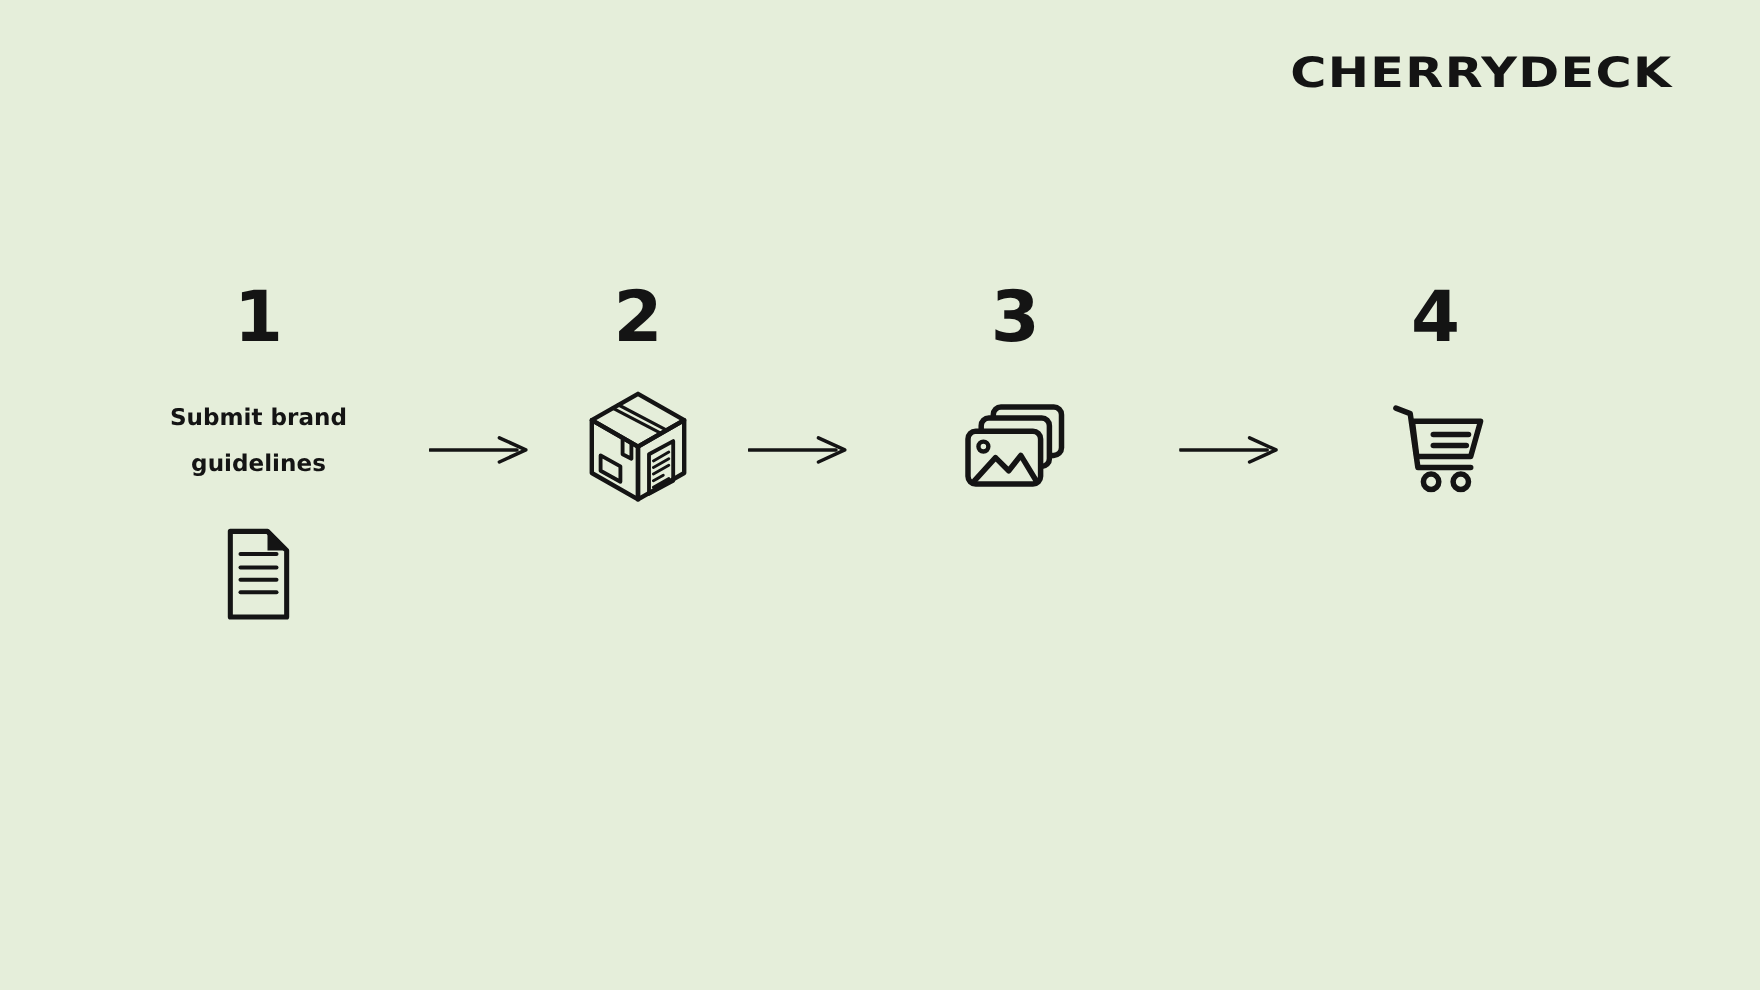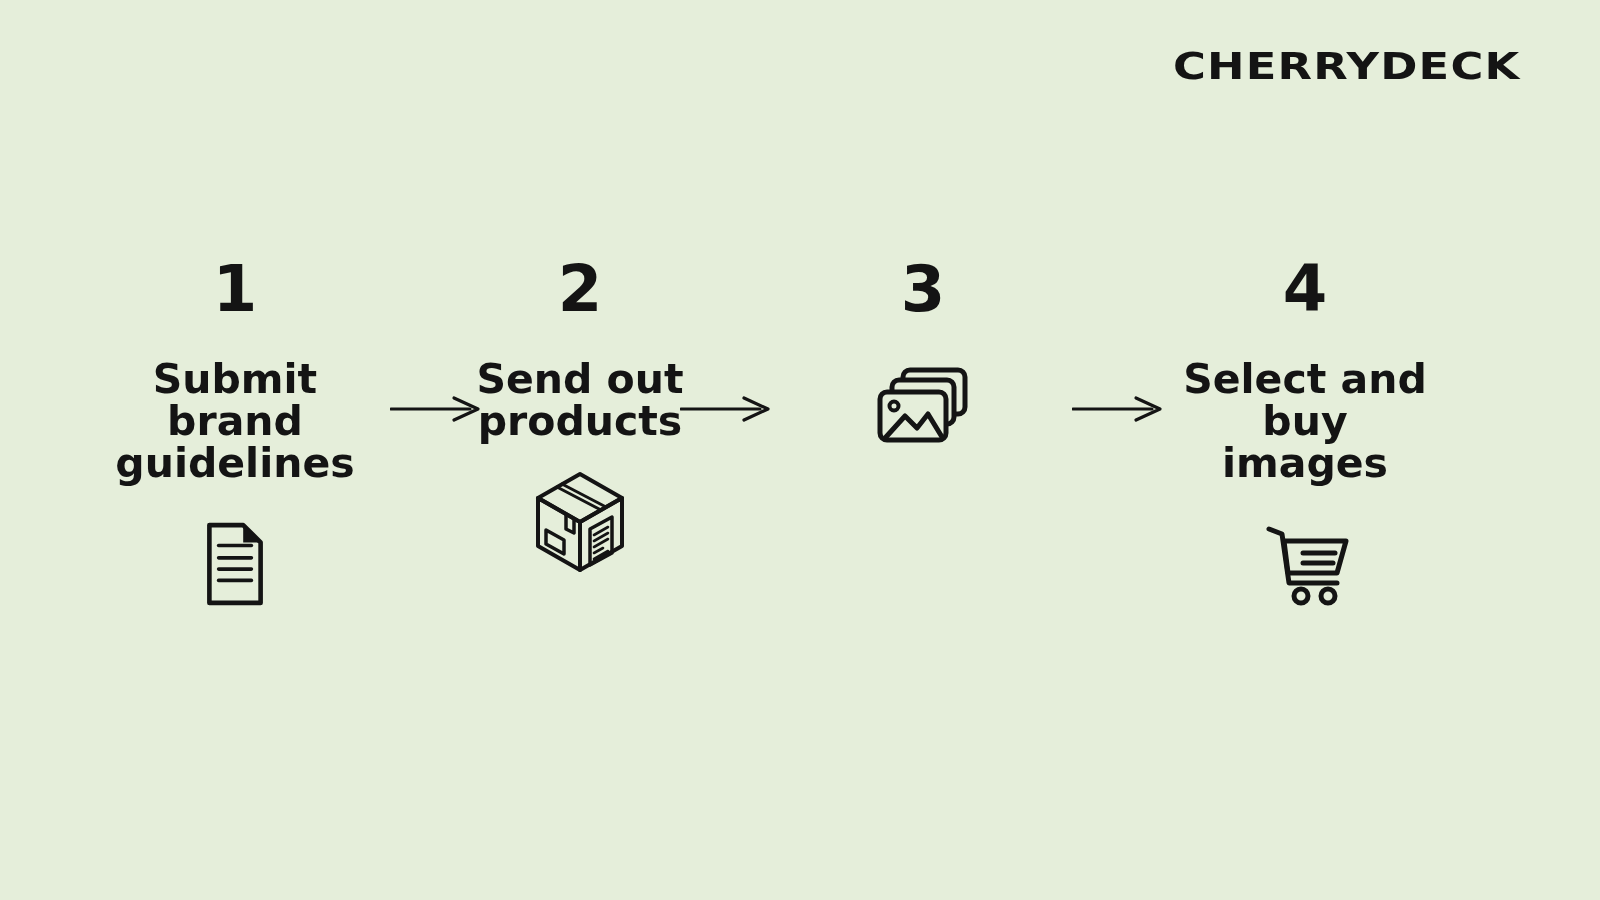--- a/index.html
+++ b/index.html
@@ -34,21 +34,21 @@
     flex-direction: column;
     align-items: center;
   }
   .step-number {
     font-size: 64px;
     font-weight: 800;
     line-height: 74px;
   }
   .step-label {
     margin-top: 32px;
-    font-size: 41px;
+    font-size: 21px;
     font-weight: 700;
     line-height: 42px;
     text-align: center;
     white-space: pre-line;
   }
   .step-icon {
     margin-top: 32px;
     height: 96px;
     display: flex;
     align-items: center;
@@ -92,22 +92,20 @@
       <line class="stroke" stroke-width="3.5" x1="12" y1="23" x2="44" y2="23"></line>
       <line class="stroke" stroke-width="3.5" x1="12" y1="35" x2="44" y2="35"></line>
       <line class="stroke" stroke-width="3.5" x1="12" y1="46" x2="44" y2="46"></line>
       <line class="stroke" stroke-width="3.5" x1="12" y1="57" x2="44" y2="57"></line>
     </svg>
   </div>
 </div>
 
 <div class="step" style="left:430px;">
   <div class="step-number">2</div>
-  <div class="step-label">Send out
-products</div>
   <div class="step-icon">
     <svg width="112" height="106" viewBox="0 0 112 106">
       <path class="stroke" stroke-width="4" d="M56 5 L98 29 L56 53 L14 29 Z"></path>
       <path class="stroke" stroke-width="4" d="M14 29 L56 53 L56 101 L14 77 Z"></path>
       <path class="stroke" stroke-width="4" d="M98 29 L56 53 L56 101 L98 77 Z"></path>
       <line class="stroke" stroke-width="3" x1="33" y1="18" x2="77" y2="41"></line>
       <line class="stroke" stroke-width="3" x1="38" y1="15" x2="82" y2="38"></line>
       <path class="stroke" stroke-width="3.5" d="M42 46 L42 60 L50 64 L50 50"></path>
       <path class="stroke" stroke-width="3.5" d="M66 60 L88 48 L88 84 L66 96 Z"></path>
       <line class="stroke" stroke-width="2.6" x1="70" y1="66" x2="84" y2="58"></line>
@@ -128,22 +126,20 @@
       <rect class="occlude" stroke-width="5" x="15" y="13" width="62" height="44" rx="7"></rect>
       <rect class="occlude" stroke-width="5" x="3" y="25" width="66" height="48" rx="7"></rect>
       <circle class="stroke" stroke-width="4" cx="17" cy="39" r="4.5"></circle>
       <path class="stroke" stroke-width="5" d="M9 70 L28 49 L40 61 L51 47 L65 70"></path>
     </svg>
   </div>
 </div>
 
 <div class="step" style="left:1155px;">
   <div class="step-number">4</div>
-  <div class="step-label">Select and buy
-images</div>
   <div class="step-icon">
     <svg width="88" height="84" viewBox="0 0 88 84">
       <path class="stroke" stroke-width="5" d="M8 7 L21 12 L28 61 L76 61"></path>
       <path class="stroke" stroke-width="5" d="M23 19 L85 19 L76 51 L27 51 Z"></path>
       <line class="stroke" stroke-width="5" x1="42" y1="31" x2="74" y2="31"></line>
       <line class="stroke" stroke-width="5" x1="42" y1="41" x2="72" y2="41"></line>
       <circle class="stroke" stroke-width="5" cx="40" cy="74" r="7"></circle>
       <circle class="stroke" stroke-width="5" cx="67" cy="74" r="7"></circle>
     </svg>
   </div>

